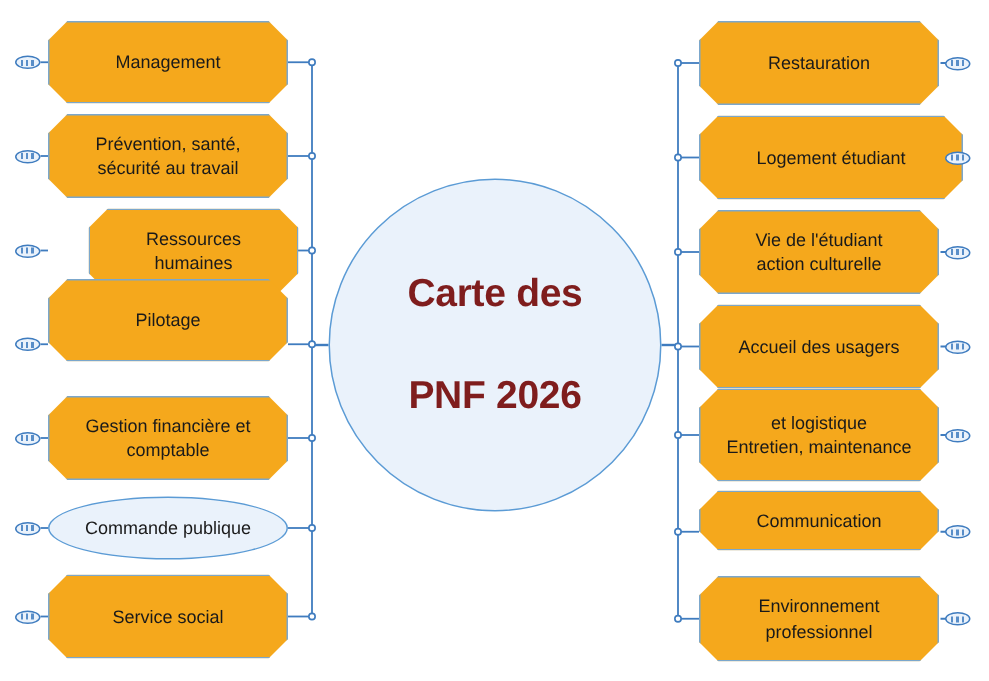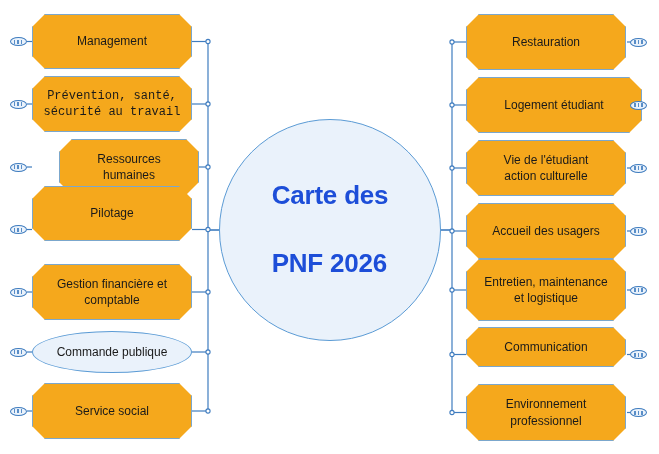--- a/index.html
+++ b/index.html
@@ -21,21 +21,22 @@
     width:222px;height:222px;
     border-radius:50%;
     background:#eaf2fb;
     border:1px solid #5b9bd5;
     box-sizing:border-box;
     display:flex;align-items:center;justify-content:center;
   }
   .center-title{
     font-size:26px;
     font-weight:bold;
-    color:#1d4ed8;
+    color:#7f1d1d;
+    text-align:center;
     line-height:1.3;
     letter-spacing:-0.2px;
   }
 
   
   .node{
     position:absolute;
     box-sizing:border-box;
     display:flex;align-items:center;justify-content:center;
     text-align:center;
@@ -149,21 +150,21 @@
     </div>
   </div>
 
   <div id="nodes">
       <div class="node box" style="left: 32px; top: 14px; width: 160px; height: 55px;">
         <div>
           <span class="lbl">Management</span>
         </div>
       </div>
       <div class="badge" style="top: 37px; left: 10px;"></div>
-      <div class="node box" style="left: 32px; top: 76px; width: 160px; height: 56px; font-family: Liberation Mono, monospace;">
+      <div class="node box" style="left: 32px; top: 76px; width: 160px; height: 56px;">
         <div>
           <span class="lbl">Prévention, santé,</span>
           <span class="lbl">sécurité au travail</span>
         </div>
       </div>
       <div class="badge" style="top: 99.5px; left: 10px;"></div>
       <div class="node box" style="left: 32px; top: 139px; width: 140px; height: 56px; margin-left: 27px;">
         <div>
           <span class="lbl">Ressources humaines</span>
         </div>
@@ -214,22 +215,22 @@
       </div>
       <div class="badge" style="top: 163.5px; left: 630px;"></div>
       <div class="node box" style="left: 466px; top: 203px; width: 160px; height: 56px;">
         <div>
           <span class="lbl">Accueil des usagers</span>
         </div>
       </div>
       <div class="badge" style="top: 226.5px; left: 630px;"></div>
       <div class="node box" style="left: 466px; top: 259px; width: 160px; height: 62px;">
         <div>
+          <span class="lbl">et logistique</span>
           <span class="lbl">Entretien, maintenance</span>
-          <span class="lbl">et logistique</span>
         </div>
       </div>
       <div class="badge" style="top: 285.5px; left: 630px;"></div>
       <div class="node box" style="left: 466px; top: 327px; width: 160px; height: 40px;">
         <div>
           <span class="lbl">Communication</span>
         </div>
       </div>
       <div class="badge" style="top: 350px; left: 630px;"></div>
       <div class="node box" style="left: 466px; top: 384px; width: 160px; height: 57px;">

